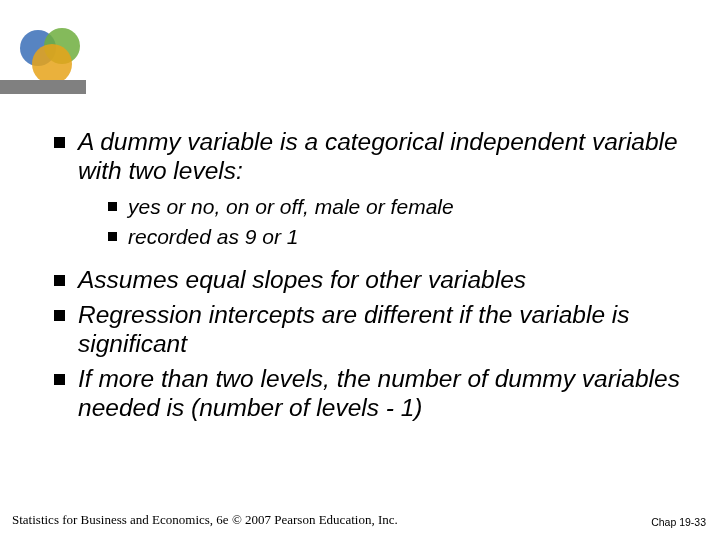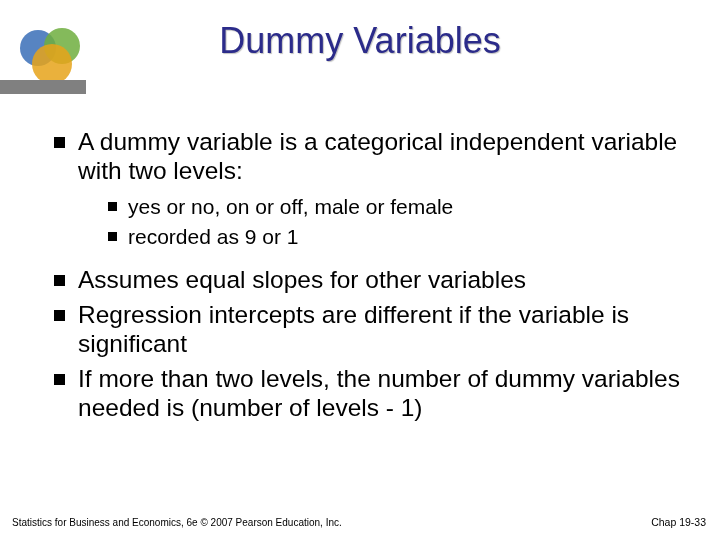--- a/index.html
+++ b/index.html
@@ -59,20 +59,21 @@
   ul.level1 {
     list-style: none;
     padding-left: 0;
   }
   ul.level1 > li {
     position: relative;
     padding-left: 28px;
     font-size: 24.5px;
     line-height: 1.18;
     margin-bottom: 6px;
+    font-style: italic;
   }
   ul.level1 > li::before {
     content: "";
     position: absolute;
     left: 4px;
     top: 9px;
     width: 11px;
     height: 11px;
     background: #000;
   }
@@ -95,22 +96,23 @@
     left: 2px;
     top: 8px;
     width: 9px;
     height: 9px;
     background: #000;
   }
   .footer-left {
     position: absolute;
     left: 12px;
     bottom: 12px;
-    font-size: 10px;
+    font-size: 13px;
     color: #000;
+    font-family: Liberation Serif, serif;
   }
   .footer-right {
     position: absolute;
     right: 14px;
     bottom: 12px;
     font-size: 10.5px;
     color: #000;
   }
 </style>
 </head>
@@ -118,21 +120,20 @@
 
 <div class="slide">
 
   <div class="logo">
     <div class="circ c-blue"></div>
     <div class="circ c-green"></div>
     <div class="circ c-orange"></div>
     <div class="bar"></div>
   </div>
 
-  <div class="title">Dummy Variables</div>
 
   <div class="body">
     <ul class="level1">
       <li>
         <span>A dummy variable is a categorical independent variable with two levels:</span>
         <ul class="level2">
           <li>
             <span>yes or no, on or off, male or female</span>
           </li>
           <li>

